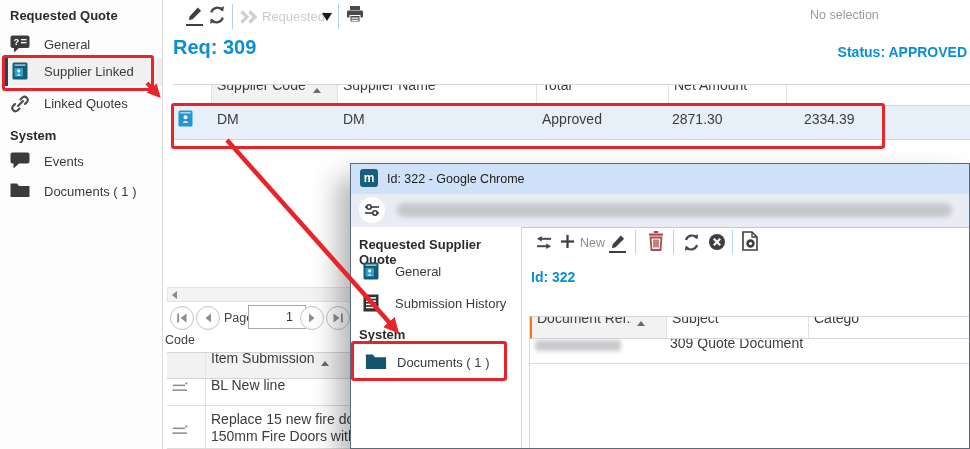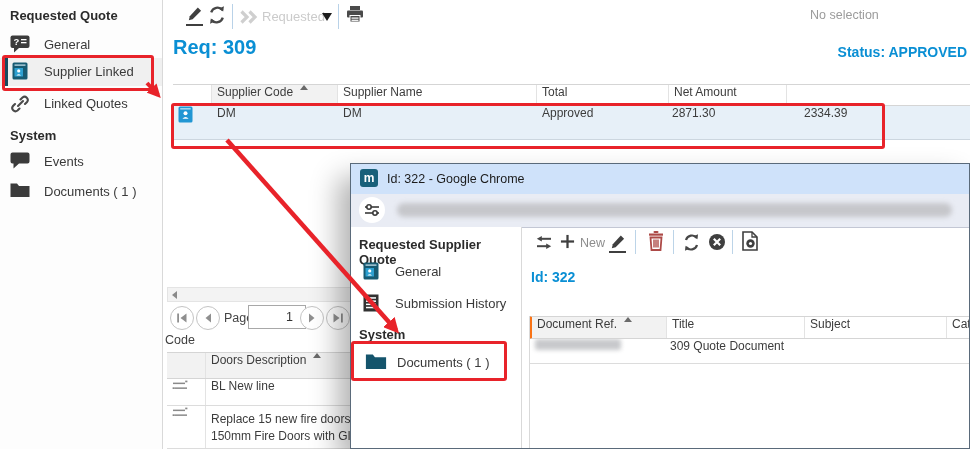--- a/index.html
+++ b/index.html
@@ -17,21 +17,21 @@
   .side-item .txt{position:absolute;left:44px;top:6px;font-size:13px;color:#3a3a3a;white-space:nowrap;}
   .side-head{position:absolute;left:10px;font-size:13px;font-weight:bold;color:#2b2b2b;}
   .selbar{position:absolute;left:3px;top:0;width:5px;height:28px;background:#174a5e;}
   
   .tdiv{position:absolute;width:1px;height:25px;background:#b9d2e8;}
   .underln{position:absolute;height:2px;background:#3f3f3f;}
   .caret{width:0;height:0;border-left:5.5px solid transparent;border-right:5.5px solid transparent;border-top:8px solid #1c1c1c;}
   
   .tbl{position:absolute;box-sizing:border-box;}
   .trow{display:flex;box-sizing:border-box;}
-  .cell{box-sizing:border-box;padding:0 0 4px 5px;display:flex;align-items:flex-start;font-size:12px;color:#3c3c3c;overflow:hidden;white-space:nowrap;}
+  .cell{box-sizing:border-box;padding:0 0 12px 5px;display:flex;align-items:flex-end;font-size:14px;color:#3c3c3c;overflow:hidden;white-space:nowrap;}
   .hrow{border-top:1px solid #d5d5d5;border-bottom:1px solid #d5d5d5;background:#fff;}
   .hcell{border-right:1px solid #e3e3e3;}
   .sorted{background:#f2f2f2;}
   .sort-asc{width:0;height:0;border-left:4px solid transparent;border-right:4px solid transparent;border-bottom:5px solid #6a6a6a;display:inline-block;margin-left:7px;}
   .q0{width:39px}.q1{width:126px}.q2{width:199px}.q3{width:130px}.q4{width:132px}.q5{width:118px}.q6{flex:1;border-right:none;}
   .selrow{background:#e7f0f8;border-bottom:1px solid #ccd6df;}
   .i0{width:39px}.i1{flex:1}
   .d0{width:135px}.d1{width:138px}.d2{width:142px}.d3{flex:1;border-right:none;}
   
   .pbtn{position:absolute;width:22px;height:22px;border:1px solid #c4c4c4;border-radius:50%;background:#fff;display:flex;align-items:center;justify-content:center;}
@@ -225,21 +225,21 @@
         <polygon points="2.5,2.5 8.5,7 2.5,11.5"></polygon>
       </svg>
   </div>
 
   <span class="abs" style="left:165px;top:333px;font-size:12.5px;color:#3f3f3f">Code</span>
 
   <div class="tbl" style="left:167px;top:352px;width:360px">
     <div class="trow hrow" style="height:27px">
       <div class="cell hcell i0 sorted"></div>
       <div class="cell i1 sorted">
-        <span>Doors Description</span>
+        <span>Item Submission</span>
         <span class="sort-asc"></span>
       </div>
     </div>
     <div class="trow" style="height:27px;border-bottom:1px solid #dcdcdc">
       <div class="cell hcell i0">
         <svg width="16" height="12" viewBox="0 0 16 12">
             <rect x="13.2" y="1.6" width="2.2" height="1.7" fill="#8a8a8a"></rect>
             <rect x="1" y="3.6" width="12" height="1.5" fill="#8a8a8a"></rect>
             <rect x="0.6" y="8.3" width="2.2" height="1.7" fill="#8a8a8a"></rect>
             <rect x="3" y="8.4" width="12" height="1.5" fill="#8a8a8a"></rect>
@@ -373,23 +373,20 @@
     </span>
 
     <span class="abs blue" style="left:180px;top:105px;font-size:14px">Id: 322</span>
 
     <div class="tbl" style="left:178px;top:152px;width:442px">
       <div class="trow hrow" style="height:23px;border-left:3px solid #f97316">
         <div class="cell hcell d0 sorted">
           <span>Document Ref.</span>
           <span class="sort-asc"></span>
         </div>
-        <div class="cell hcell d1">
-          <span>Title</span>
-        </div>
         <div class="cell hcell d2">
           <span>Subject</span>
         </div>
         <div class="cell d3">
           <span>Catego</span>
         </div>
       </div>
       <div class="trow" style="height:25px;border-bottom:1px solid #dcdcdc;border-left:1px solid #d9d9d9">
         <div class="cell d0">
           <span class="redact" style="display:inline-block;width:86px;height:11px"></span>

